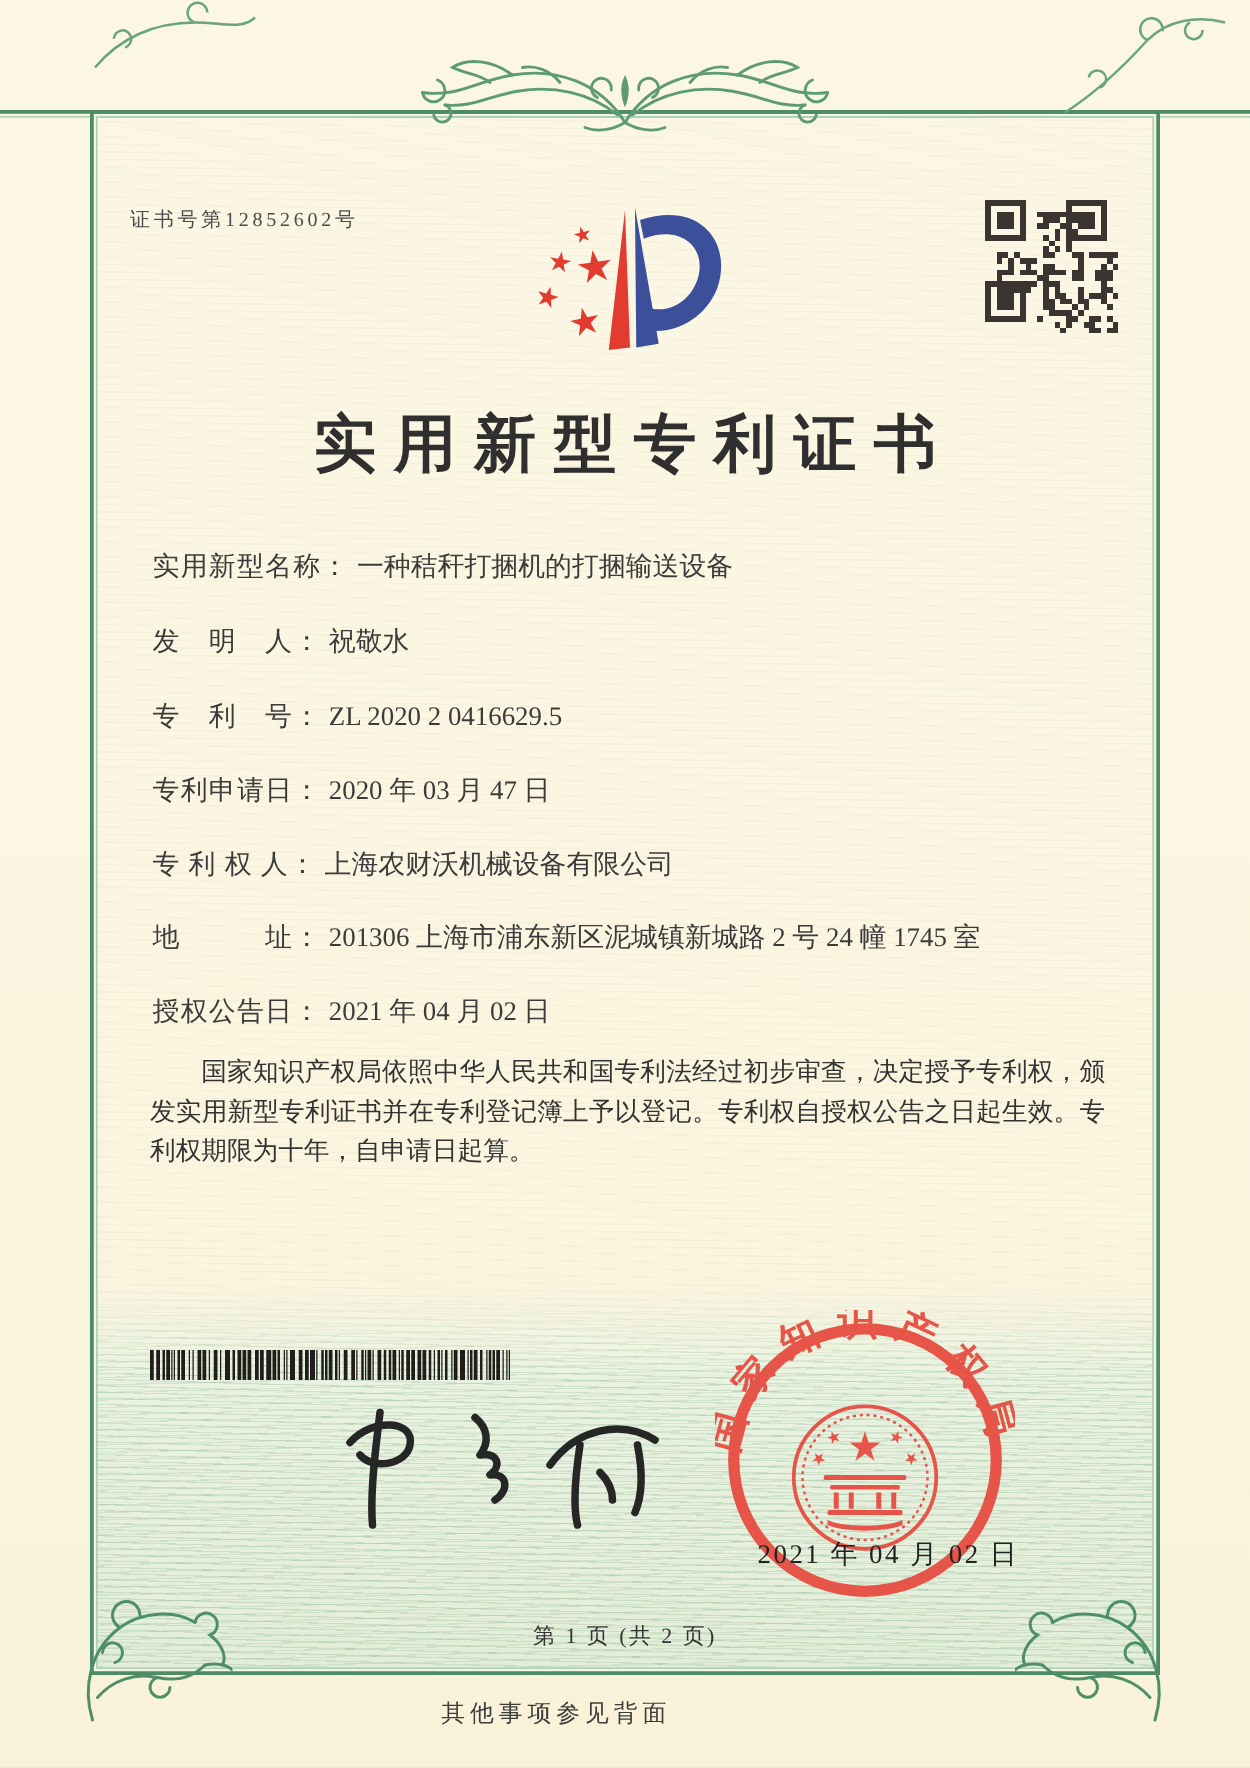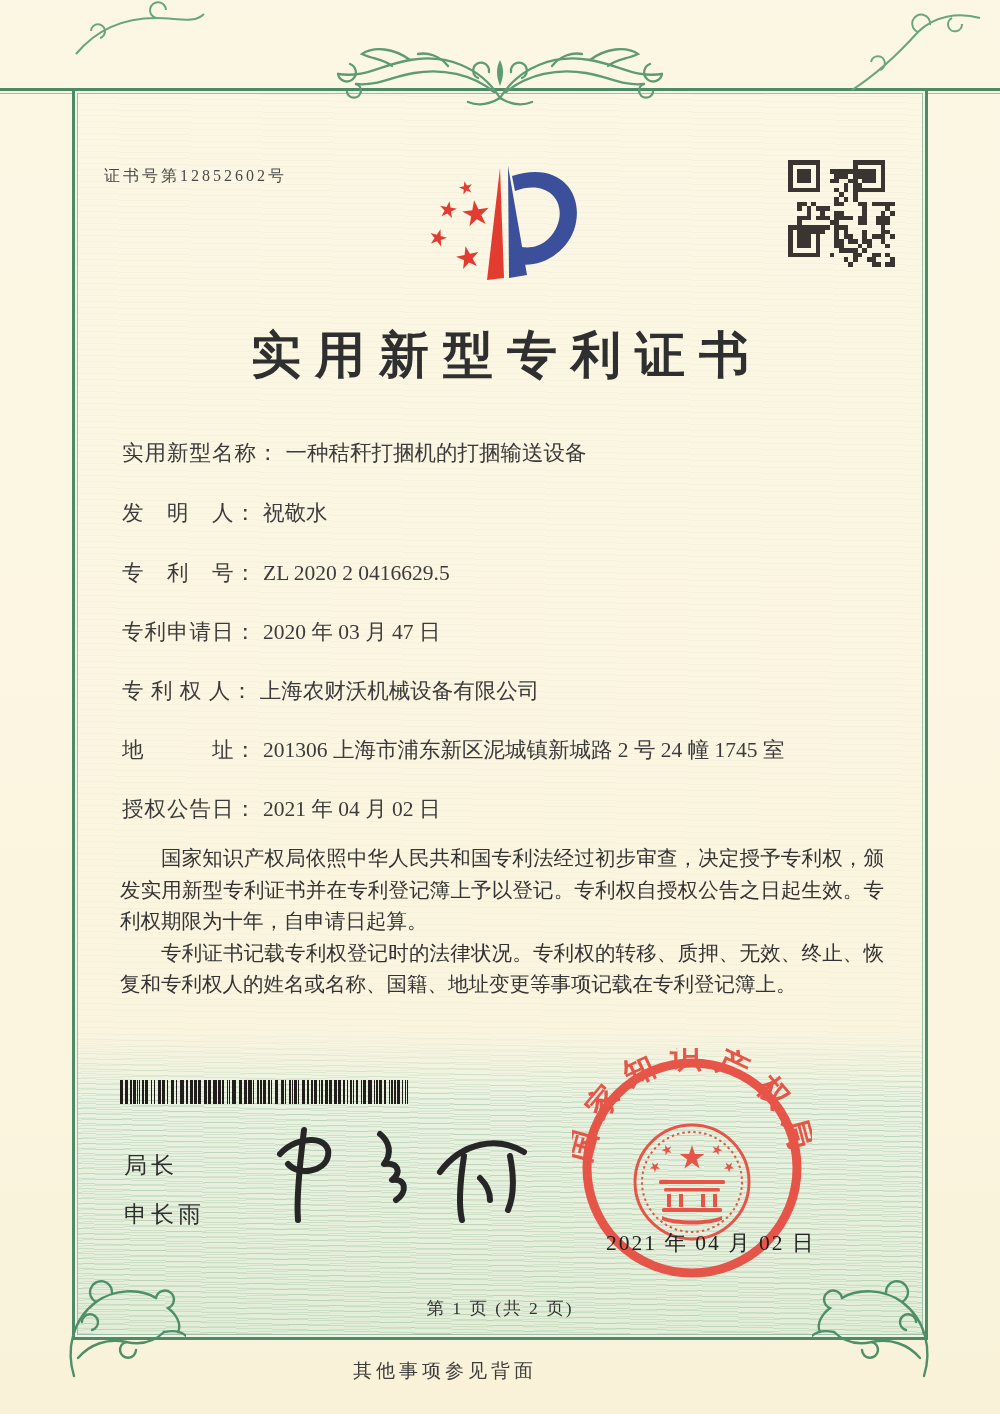--- a/index.html
+++ b/index.html
@@ -308,21 +308,20 @@
   </div>
   <div class="field" style="top:735px">
     <span class="lab">地　　　址：</span><span class="val">201306  上海市浦东新区泥城镇新城路 2 号 24 幢 1745 室</span>
   </div>
   <div class="field" style="top:794px">
     <span class="lab">授权公告日：</span><span class="val">2021 年 04 月 02 日</span>
   </div>
 
   <div class="notice">
     <p>国家知识产权局依照中华人民共和国专利法经过初步审查，决定授予专利权，颁发实用新型专利证书并在专利登记簿上予以登记。专利权自授权公告之日起生效。专利权期限为十年，自申请日起算。</p>
-    <p>专利证书记载专利权登记时的法律状况。专利权的转移、质押、无效、终止、恢复和专利权人的姓名或名称、国籍、地址变更等事项记载在专利登记簿上。</p>
   </div>
 
   <svg class="barcode" id="barcode-svg" width="292" height="24" viewBox="0 0 292 24">
       <rect x="0" y="0" width="3" height="24" fill="#201d1a"></rect>
       <rect x="5" y="0" width="3" height="24" fill="#201d1a"></rect>
       <rect x="10" y="0" width="2" height="24" fill="#201d1a"></rect>
       <rect x="13" y="0" width="3" height="24" fill="#201d1a"></rect>
       <rect x="17" y="0" width="1" height="24" fill="#201d1a"></rect>
       <rect x="19" y="0" width="1" height="24" fill="#201d1a"></rect>
       <rect x="22" y="0" width="2" height="24" fill="#201d1a"></rect>
@@ -387,24 +386,20 @@
       <rect x="264" y="0" width="2" height="24" fill="#201d1a"></rect>
       <rect x="269" y="0" width="1" height="24" fill="#201d1a"></rect>
       <rect x="271" y="0" width="2" height="24" fill="#201d1a"></rect>
       <rect x="274" y="0" width="2" height="24" fill="#201d1a"></rect>
       <rect x="277" y="0" width="3" height="24" fill="#201d1a"></rect>
       <rect x="282" y="0" width="1" height="24" fill="#201d1a"></rect>
       <rect x="285" y="0" width="1" height="24" fill="#201d1a"></rect>
       <rect x="287" y="0" width="1" height="24" fill="#201d1a"></rect>
     </svg>
 
-  <div class="director">
-    <div>局长</div>
-    <div>申长雨</div>
-  </div>
 
   <svg class="signature" width="290" height="125" viewBox="0 0 290 125">
     <g fill="none" stroke="#262626" stroke-width="6" stroke-linecap="round" stroke-linejoin="round">
       <path d="M52 18 C 48 50 44 84 46 108"></path>
       <path d="M28 42 C 46 22 80 24 76 44 C 73 60 46 64 36 52"></path>
       <path d="M128 22 C 138 30 140 42 132 52 C 146 50 150 60 140 68 C 154 66 156 80 144 88"></path>
       <path d="M188 60 C 210 30 246 24 272 40"></path>
       <path d="M212 44 C 208 70 206 92 210 108"></path>
       <path d="M258 44 C 262 64 262 84 256 98"></path>
       <path d="M228 66 C 234 72 238 80 238 88"></path>

